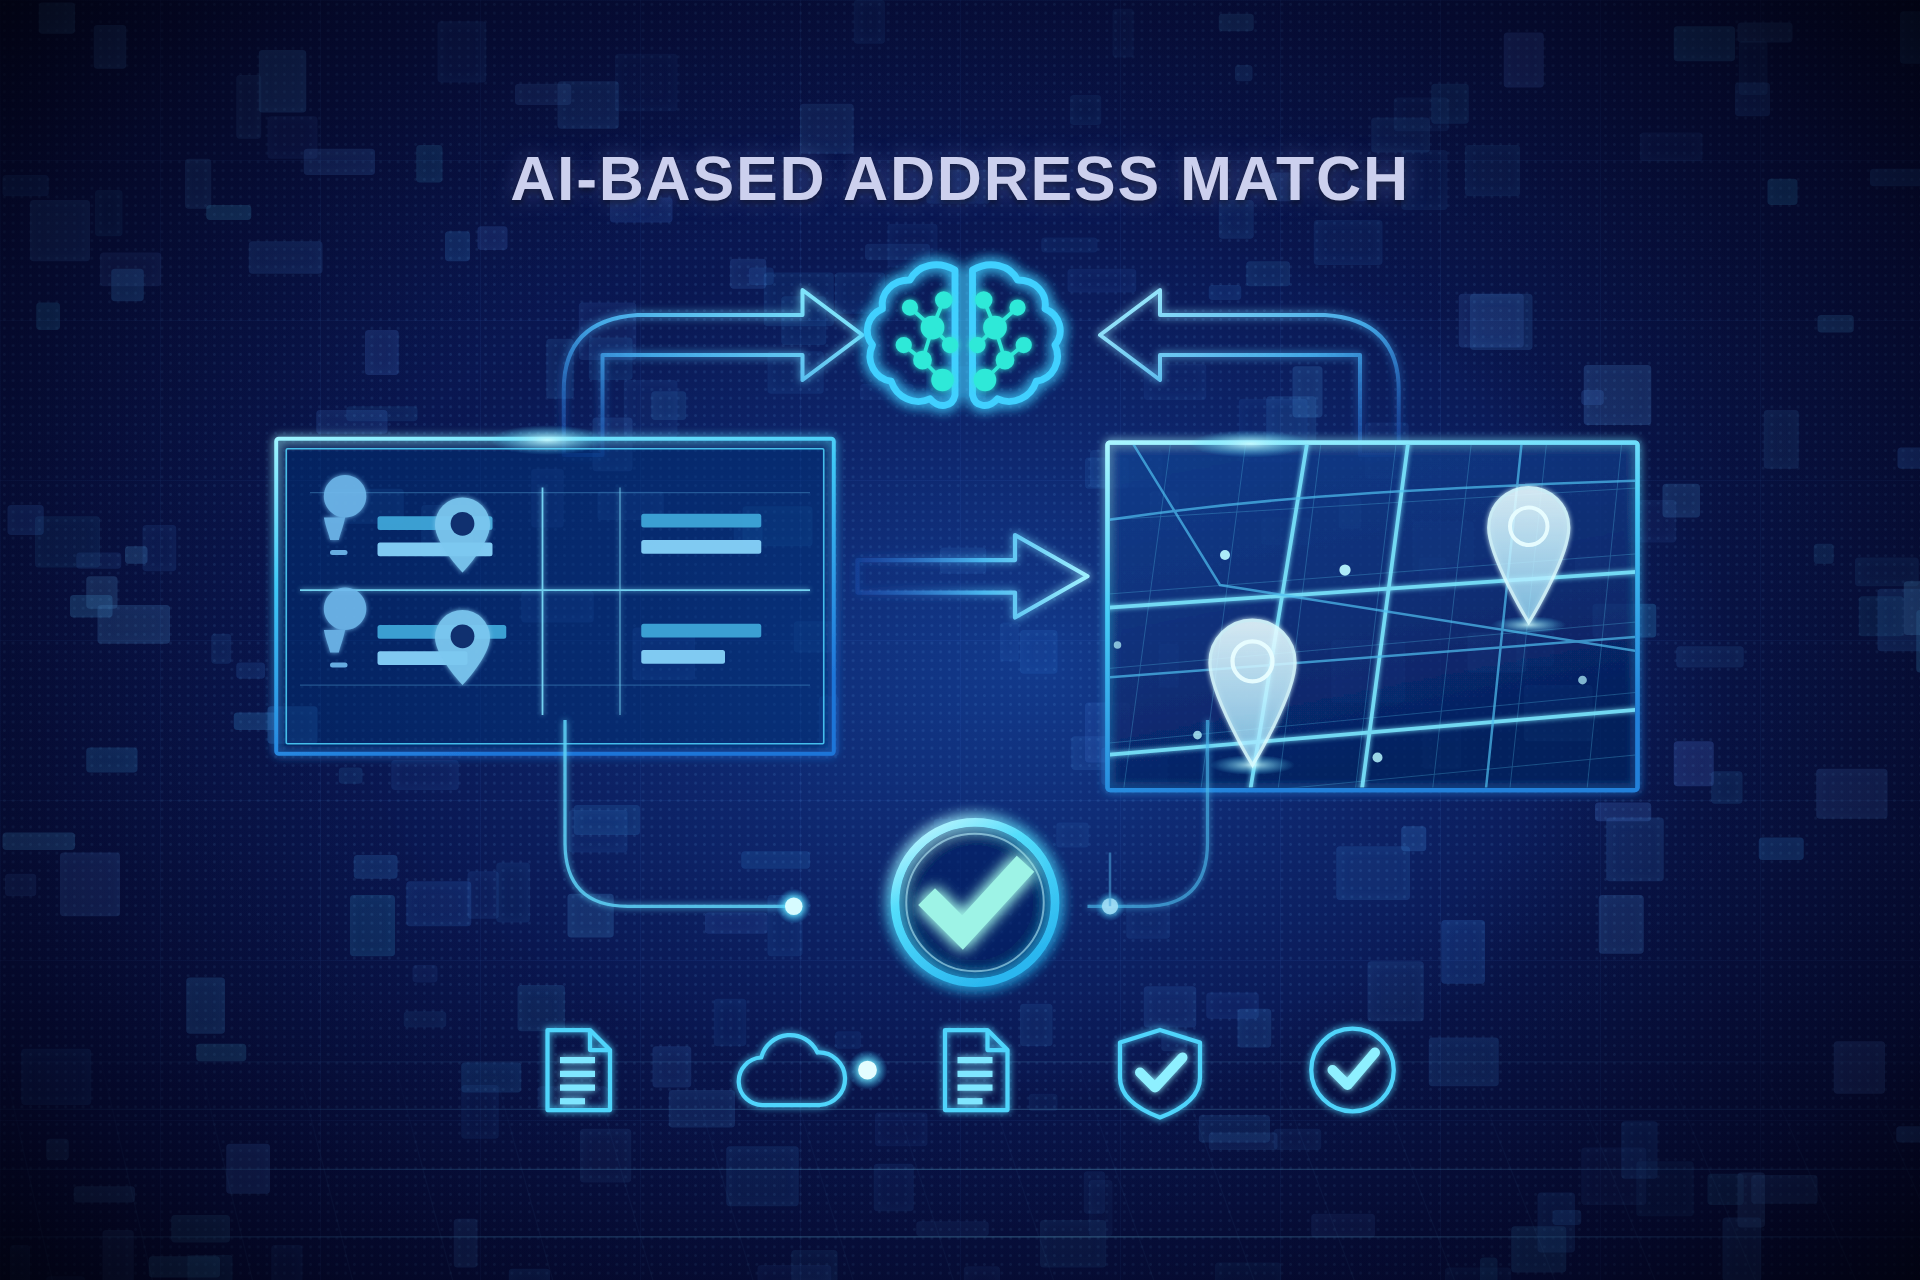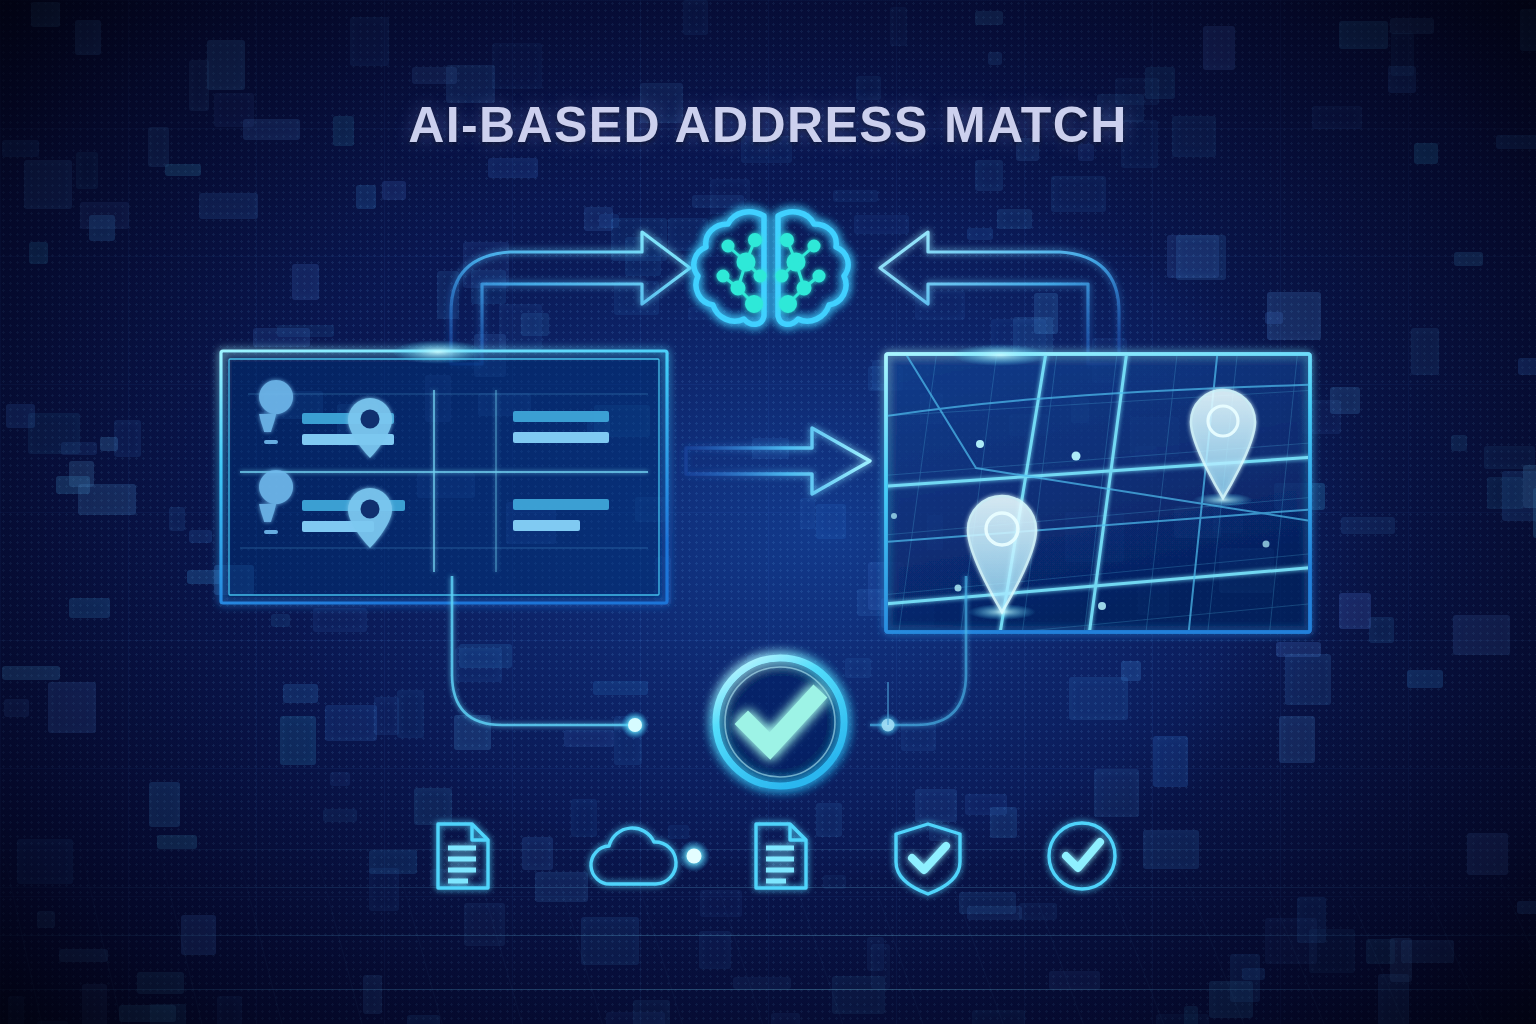--- a/index.html
+++ b/index.html
@@ -62,21 +62,21 @@
   }
   .floor .vline {
     position: absolute; top: 0; bottom: -40px; width: 1px;
     background: linear-gradient(180deg, rgba(70,160,255,0) 0%, rgba(90,180,255,0.28) 40%, rgba(110,200,255,0.34) 100%);
     transform-origin: top center;
   }
 
   
   .title {
     position: absolute;
-    top: 96px;
+    top: 114px;
     left: 0; right: 0;
     text-align: center;
     font-size: 50px;
     font-weight: bold;
     letter-spacing: 1.4px;
     color: #ccd0ee;
     text-shadow: 0 0 18px rgba(150,170,255,0.35), 0 2px 5px rgba(0,0,0,0.55);
   }
 
   

